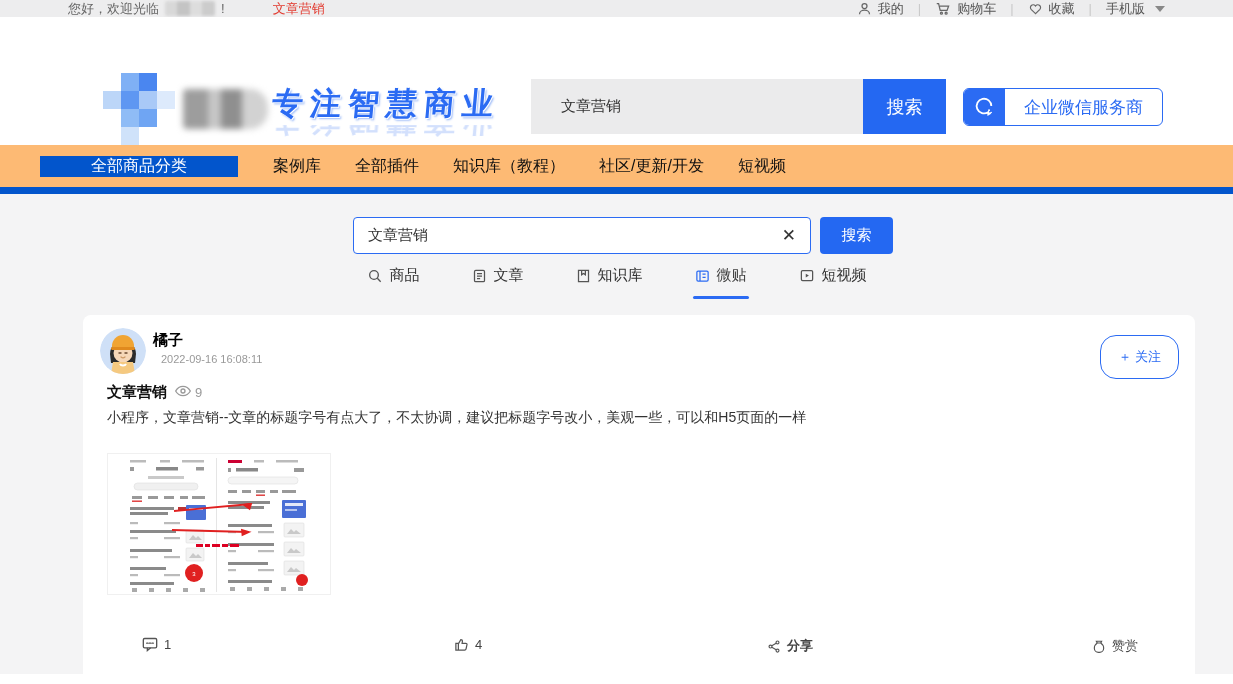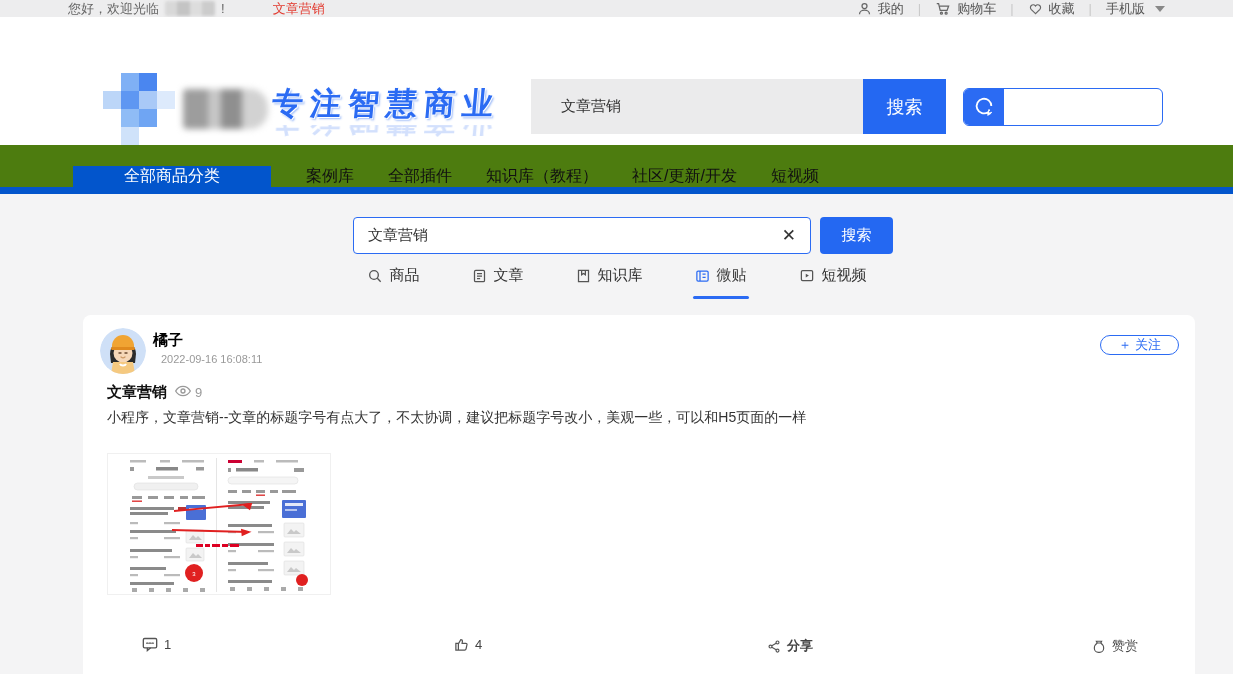--- a/index.html
+++ b/index.html
@@ -45,21 +45,21 @@
   .hsearch-btn { width:83px; background:#2468f2; color:#fff; font-size:18px;
     display:flex; align-items:center; justify-content:center; cursor:pointer; }
 
   .wechat-btn { position:absolute; left:963px; top:71px; width:200px; height:38px;
     display:flex; border:1px solid #2b6bf3; border-radius:6px; overflow:hidden; cursor:pointer; background:#fff; }
   .wechat-icon-box { width:40px; background:#2b6bf3; display:flex; align-items:center; justify-content:center; }
   .wechat-label { flex:1; display:flex; align-items:center; justify-content:center;
     color:#2b6bf3; font-size:17px; border-left:1px solid #2b6bf3; }
 
   
-  .nav { height:42px; display:flex; align-items:flex-end; padding-left:73px; background:#4d7c0f; }
+  .nav { height:42px; display:flex; align-items:center; padding-left:40px; background:#fdba74; }
   .nav-item { display:flex; align-items:center; font-size:16px; color:#111;
     padding:0 17px; cursor:pointer; }
   .nav-item.active { width:198px; justify-content:center; background:#0255cc; color:#fff; padding:0; margin-right:18px; }
   .nav-strip { height:7px; background:#0255cc; }
 
   
   .graybody { position:relative; height:480px; background:#f4f4f5; }
 
   .ssearch-input { position:absolute; left:353px; top:23px; width:458px; height:37px;
     background:#fff; border:1px solid #2b6bf3; border-radius:4px;
@@ -77,21 +77,21 @@
   .stab.active::after { content:""; position:absolute; left:50%; transform:translateX(-50%);
     bottom:0; width:56px; height:3px; background:#2b6bf3; border-radius:2px; }
 
   
   .card { position:absolute; left:83px; top:121px; width:1112px; height:359px;
     background:#fff; border-radius:8px 8px 0 0; }
   .avatar { position:absolute; left:17px; top:13px; width:46px; height:46px;
     border-radius:50%; overflow:hidden; }
   .author { position:absolute; left:70px; top:16px; font-size:15px; font-weight:bold; color:#000000; }
   .post-time { position:absolute; left:78px; top:38px; font-size:11px; color:#999; }
-  .follow-btn { position:absolute; right:16px; top:20px; height:20px; padding:0 17px;
+  .follow-btn { position:absolute; right:16px; top:20px; height:44px; padding:0 17px;
     border:1px solid #2b6bf3; border-radius:16px; color:#2b6bf3; font-size:13px;
     display:flex; align-items:center; cursor:pointer; background:#fff; }
   .title-row { position:absolute; left:24px; top:68px; display:flex; align-items:center; gap:8px; }
   .post-title { font-size:15px; font-weight:bold; color:#111; }
   .views { display:flex; align-items:center; gap:4px; color:#999; font-size:13px; }
   .post-content { position:absolute; left:24px; top:94px; font-size:14px; color:#333; }
   .thumb { position:absolute; left:24px; top:138px; width:224px; height:142px;
     background:#fff; border:1px solid #f0f0f0; cursor:pointer; }
   .actions { position:absolute; left:0; top:322px; width:100%; height:24px; }
   .action { position:absolute; display:flex; align-items:center; gap:6px;
@@ -176,20 +176,21 @@
     <div class="hsearch-btn">搜索</div>
   </div>
   <div class="wechat-btn">
     <div class="wechat-icon-box">
       <svg width="22" height="22" viewBox="0 0 24 24" fill="none" stroke="#fff" stroke-width="2">
         <path d="M20 11a8 8 0 1 0-3.5 6.6l.2 2.4 2.6-1.6"></path>
         <circle cx="17.5" cy="15.5" r="1.1" fill="#fff" stroke="none"></circle>
         <circle cx="19.8" cy="18" r="0.9" fill="#fff" stroke="none"></circle>
         </svg>
     </div>
+    <div class="wechat-label">企业微信服务商</div>
   </div>
 </div>
 
 <div class="nav">
   <div class="nav-item active">全部商品分类</div>
   <div class="nav-item">案例库</div>
   <div class="nav-item">全部插件</div>
   <div class="nav-item">知识库（教程）</div>
   <div class="nav-item">社区/更新/开发</div>
   <div class="nav-item">短视频</div>

